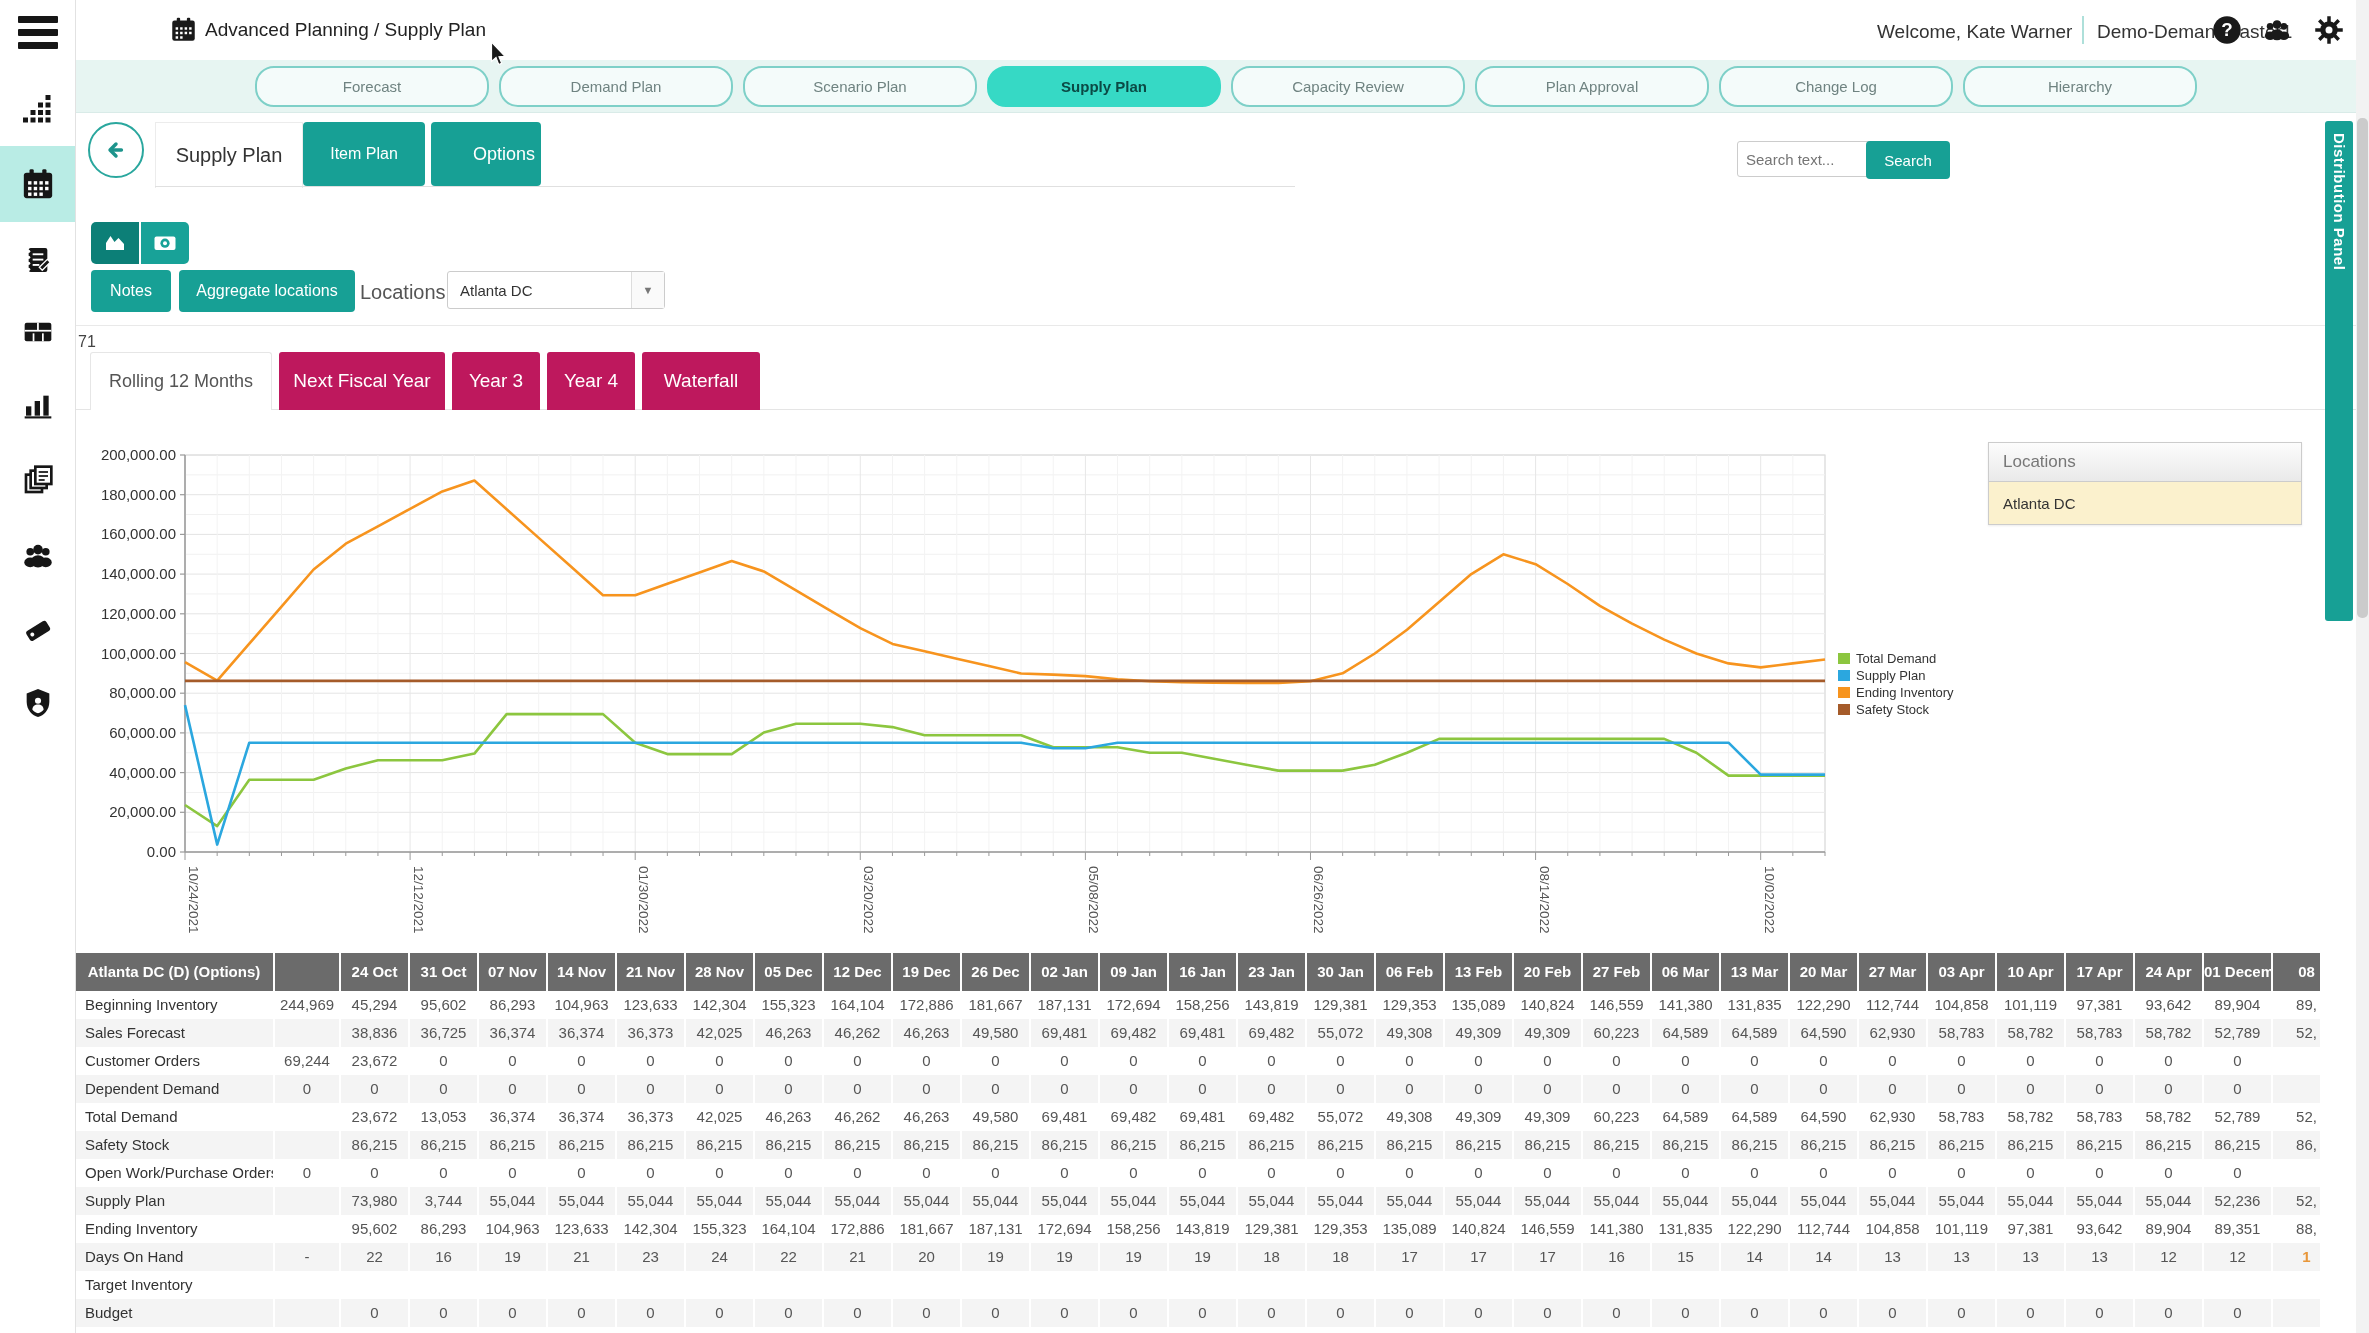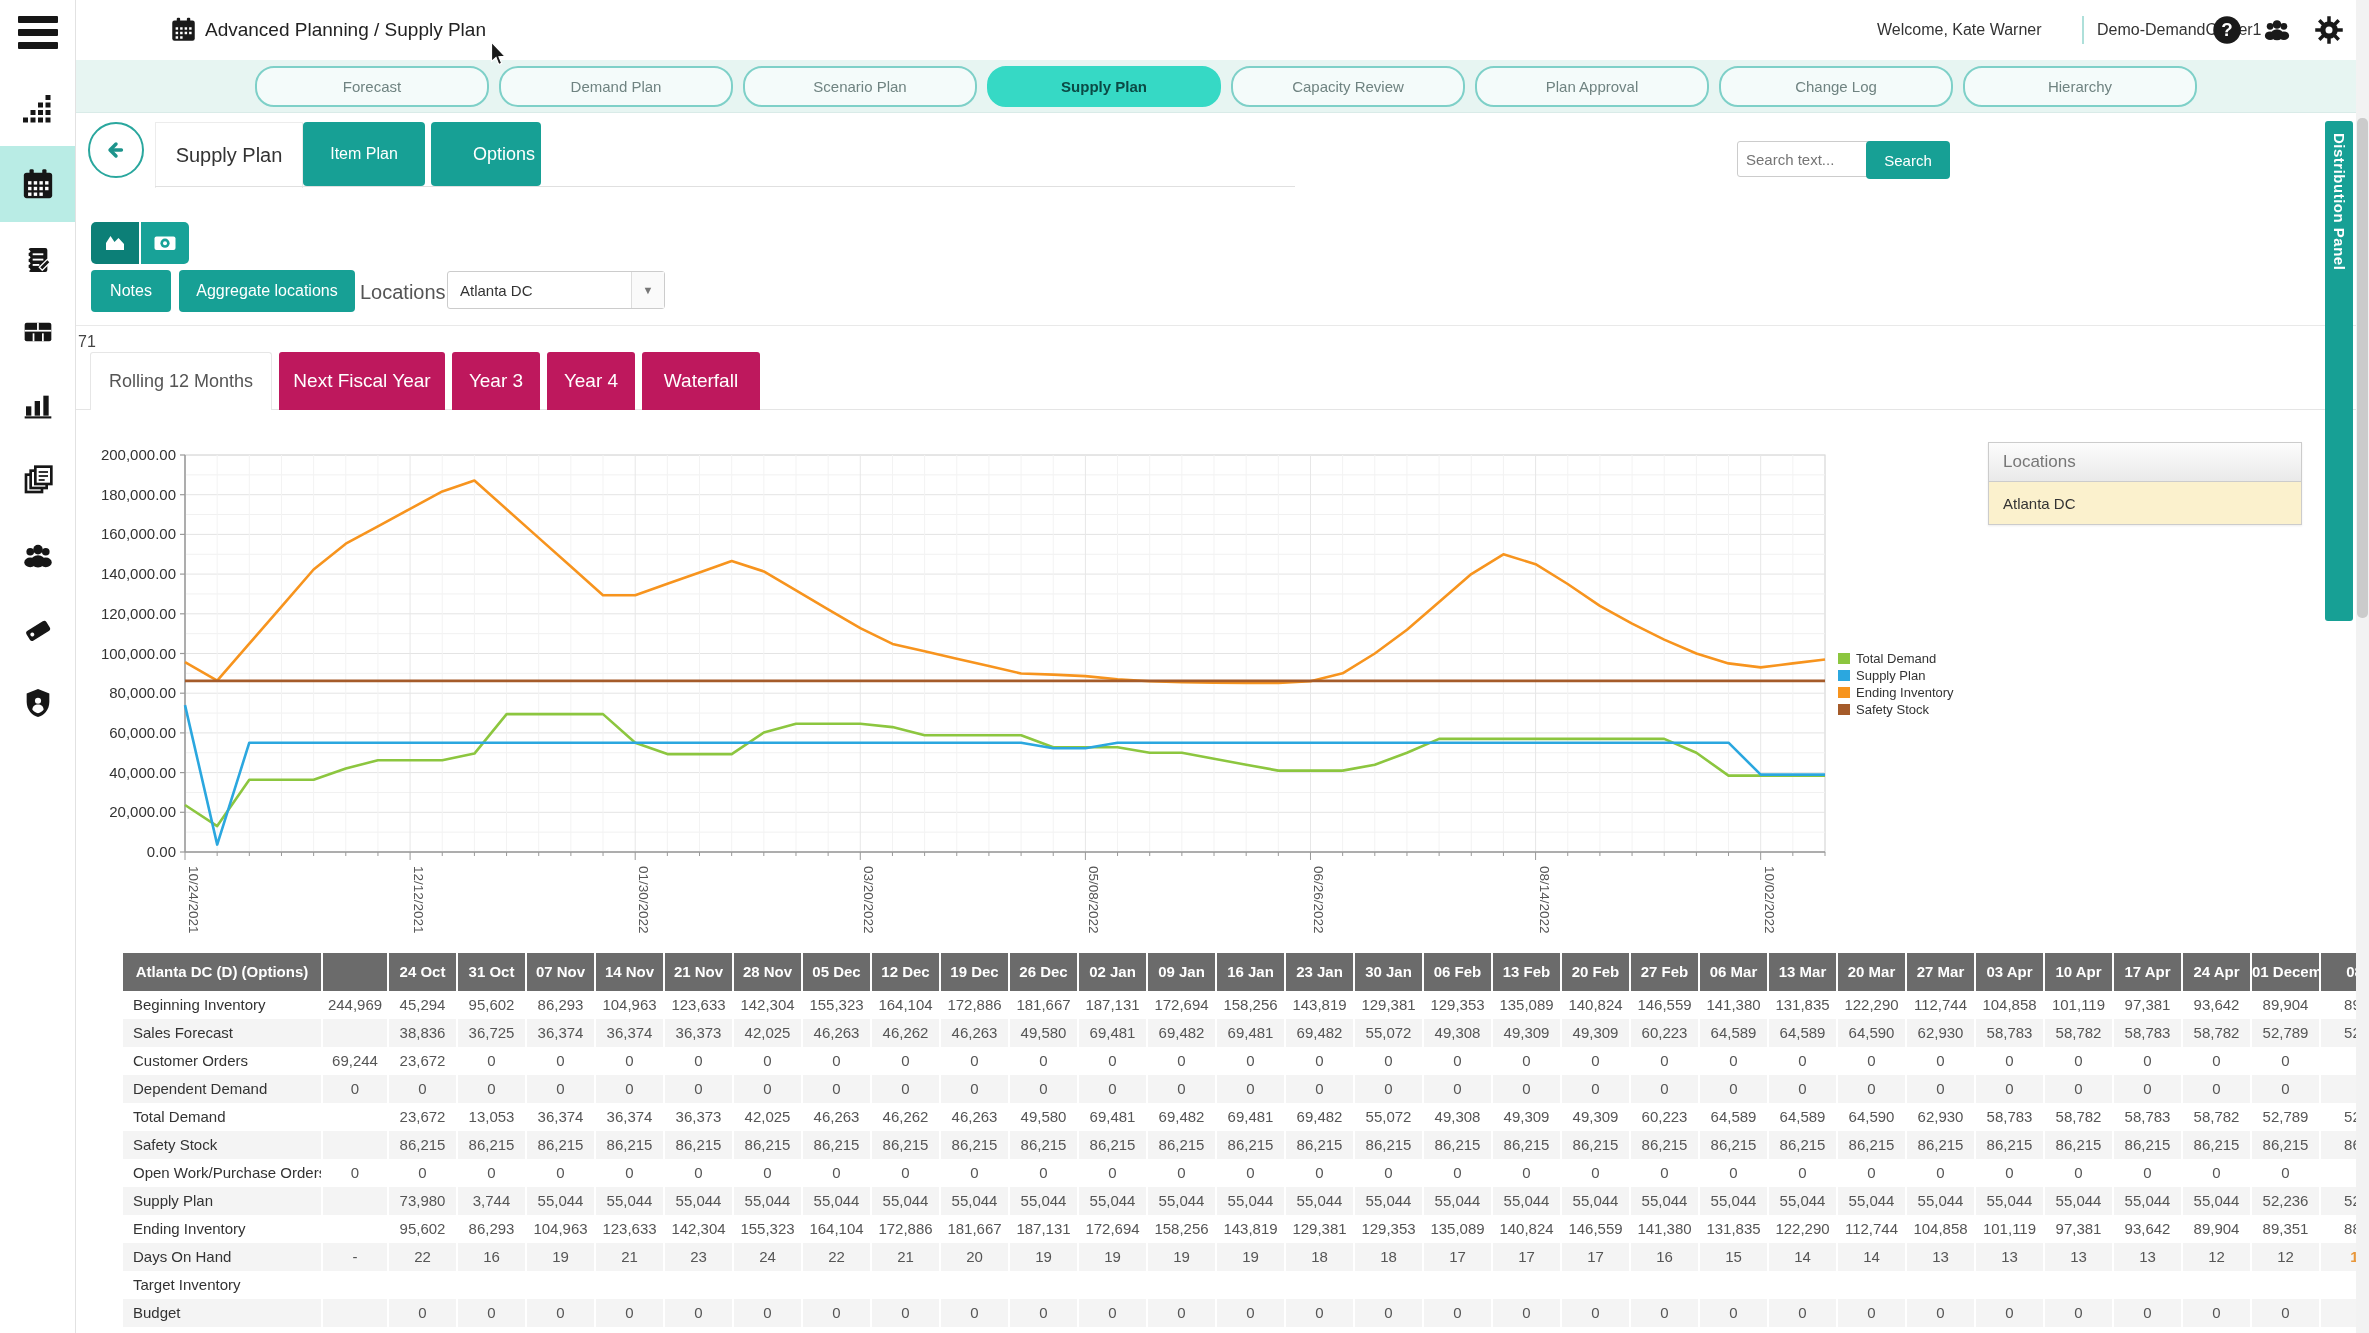--- a/index.html
+++ b/index.html
@@ -11,21 +11,21 @@
   #sidebar{left:0;top:0;width:75px;height:1333px;background:#fff;border-right:1px solid #e2e2e2;z-index:30;}
   .side-item{position:absolute;left:0;width:75px;height:64px;display:flex;align-items:center;justify-content:center;cursor:pointer;}
   .side-item.active{background:#b9ece5;height:76px;}
   .hamburger{position:absolute;left:18px;top:16px;width:40px;cursor:pointer;}
   .hamburger div{height:7px;background:#161616;margin-bottom:6px;border-radius:1px;}
 
   
   #topbar{left:75px;top:0;width:2294px;height:60px;background:#fff;}
   #page-title{left:130px;top:19px;font-size:19px;color:#222;}
   #title-cal{left:95px;top:16px;}
-  .topbar-text{font-size:16px;color:#333;}
+  .topbar-text{font-size:19px;color:#333;}
   #welcome{left:1802px;top:21px;}
   #top-divider{left:2007px;top:16px;width:2px;height:28px;background:#aee0da;}
   #tenant{left:2022px;top:21px;}
   .top-icon{top:15px;width:30px;height:30px;cursor:pointer;}
 
   
   #pill-row{left:75px;top:60px;width:2294px;height:53px;background:#e7f5f2;border-bottom:1px solid #d9ebe8;
             display:flex;align-items:center;gap:10px;padding-left:180px;box-sizing:border-box;}
   .pill{width:230px;height:37px;border-radius:19px;border:2px solid #7ed0c8;background:#f4fbfa;
         display:flex;align-items:center;justify-content:center;font-size:15px;color:#6f8381;cursor:pointer;}
@@ -79,21 +79,21 @@
   .loc-row{height:42px;background:#fbf1cd;display:flex;align-items:center;padding-left:14px;font-size:15px;color:#333;cursor:pointer;}
 
   
   #dist-panel{left:2325px;top:121px;width:28px;height:500px;background:#17a095;border-radius:3px;z-index:40;cursor:pointer;
               color:#fff;font-size:15px;font-weight:bold;letter-spacing:.5px;}
   #dist-panel span{writing-mode:vertical-rl;display:block;padding-top:12px;margin:0 auto;}
   #scroll-track{left:2356px;top:0;width:13px;height:1333px;background:#f2f2f2;z-index:41;}
   #scroll-thumb{left:2357px;top:118px;width:11px;height:500px;background:#cbcbcb;border-radius:5px;z-index:42;cursor:grab;}
 
   
-  #grid{left:75px;top:953px;width:2245px;height:380px;overflow:hidden;font-size:15px;padding-left:48px;}
+  #grid{left:75px;top:953px;width:2245px;height:380px;overflow:hidden;font-size:15px;}
   .grow{display:flex;height:28px;line-height:28px;}
   .grow.head{height:38px;line-height:38px;}
   .gcell{flex:none;text-align:center;border-right:2px solid #fff;box-sizing:border-box;color:#555;overflow:hidden;white-space:nowrap;}
   .gcell.lab{width:200px;text-align:left;padding-left:10px;color:#333;}
   .gcell.pd{width:66px;}
   .gcell.dt{width:69px;}
   .grow.head .gcell{background:#6b6b6b;color:#fff;font-weight:bold;font-size:15px;}
   .grow.even .gcell{background:#f4f4f4;}
   .grow.odd .gcell{background:#fff;}
   .gcell.alert{color:#e8973a;font-weight:bold;}

